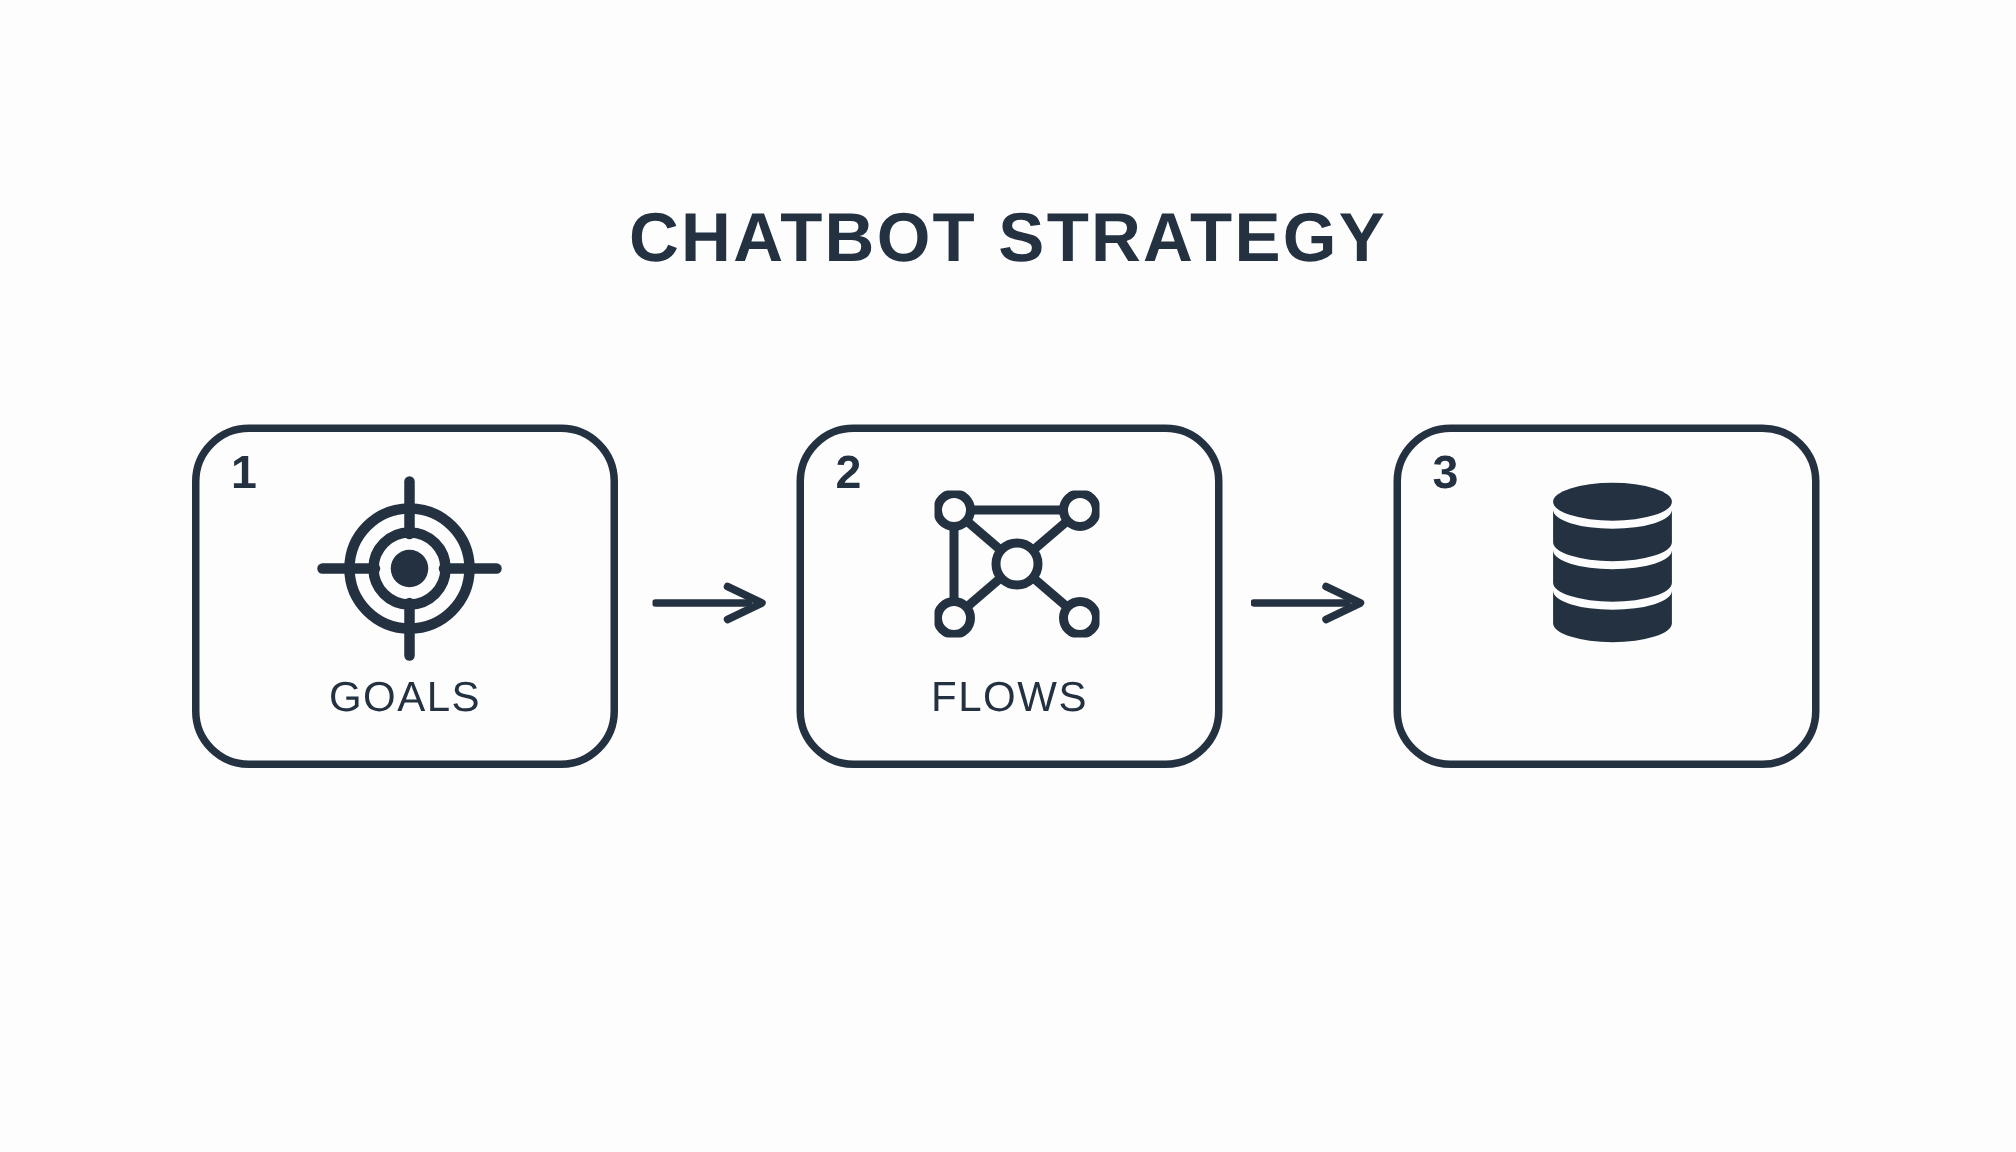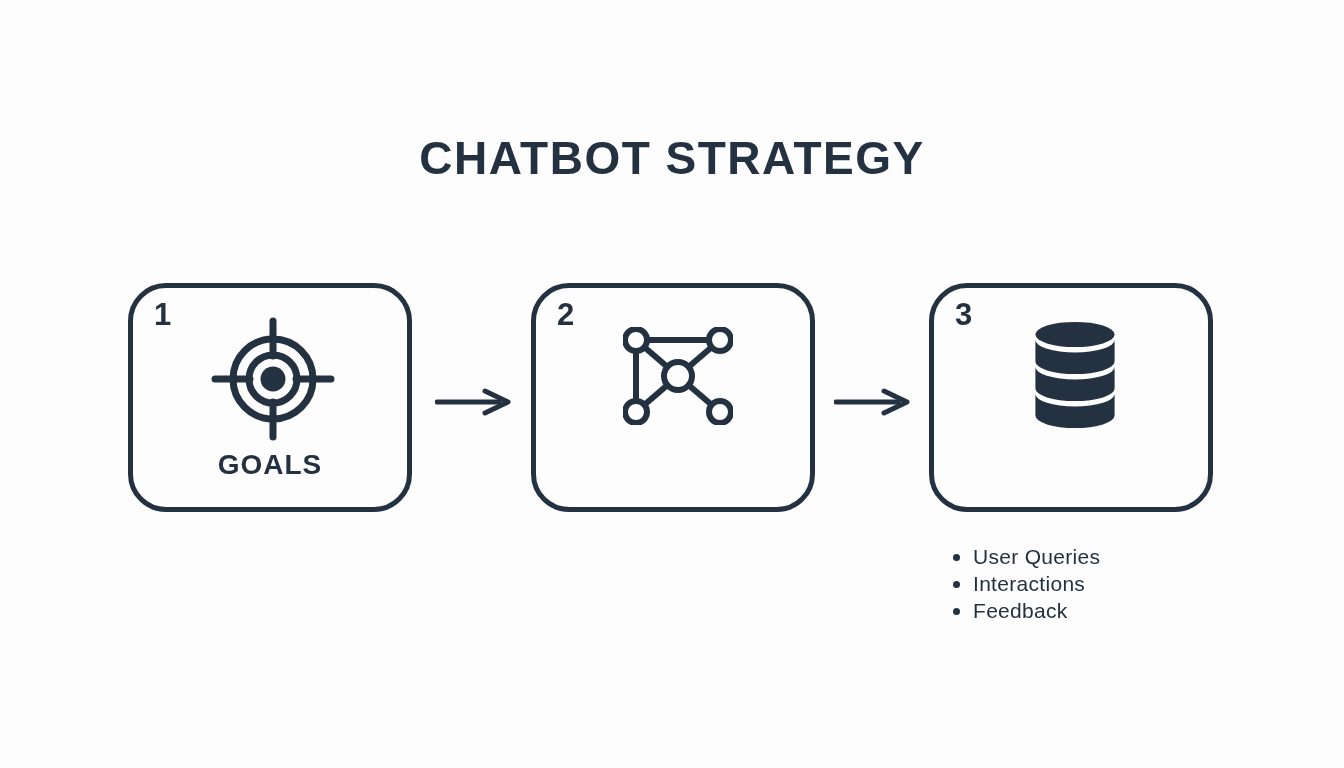--- a/index.html
+++ b/index.html
@@ -50,21 +50,21 @@
   .icon { position: absolute; display: block; color: var(--ink); }
   .icon svg { display: block; }
   .icon-target   { left: 78px; top: 29px; }
   .icon-network  { left: 87px; top: 39px; }
   .icon-database { left: 96px; top: 32px; }
   .card-label {
     position: absolute;
     left: 0; right: 0; bottom: 26px;
     text-align: center;
     font-size: 28px;
-    font-weight: 700;
+    font-weight: 400;
     letter-spacing: 1px;
     color: var(--ink);
   }
   .arrow {
     position: absolute;
     top: 388px;
     color: var(--ink);
   }
   .arrow-1 { left: 435px; }
   .arrow-2 { left: 834px; }
@@ -134,20 +134,21 @@
         </g>
         <g stroke="currentColor" stroke-width="6" fill="#fdfdfe">
           <circle cx="13" cy="13" r="11"></circle>
           <circle cx="97" cy="13" r="11"></circle>
           <circle cx="13" cy="85" r="11"></circle>
           <circle cx="97" cy="85" r="11"></circle>
           <circle cx="55" cy="49" r="14"></circle>
         </g>
       </svg>
     </span>
+    <span class="card-label">FLOWS</span>
   </section>
 
   <span class="arrow arrow-2">
     <svg width="78" height="28" viewBox="0 0 78 28" fill="none" stroke="currentColor" stroke-width="5" stroke-linecap="round" stroke-linejoin="round">
       <line x1="2" y1="14" x2="64" y2="14"></line>
       <polyline points="50,3 73,14 50,25"></polyline>
     </svg>
   </span>
 
   <section class="card card-3">
@@ -155,28 +156,14 @@
     <span class="icon icon-database">
       <svg width="90" height="110" viewBox="0 0 100 122" fill="currentColor">
         <ellipse cx="50" cy="16" rx="44" ry="14"></ellipse>
         <path d="M6 22 A44 14 0 0 0 94 22 L94 46 A44 14 0 0 1 6 46 Z"></path>
         <path d="M6 52 A44 14 0 0 0 94 52 L94 76 A44 14 0 0 1 6 76 Z"></path>
         <path d="M6 82 A44 14 0 0 0 94 82 L94 106 A44 14 0 0 1 6 106 Z"></path>
       </svg>
     </span>
   </section>
 
-  <ul class="details">
-    <li>
-      <span class="dot"></span>
-      <span>User Queries</span>
-    </li>
-    <li>
-      <span class="dot"></span>
-      <span>Interactions</span>
-    </li>
-    <li>
-      <span class="dot"></span>
-      <span>Feedback</span>
-    </li>
-  </ul>
 
 </div>
 
 </body></html>

